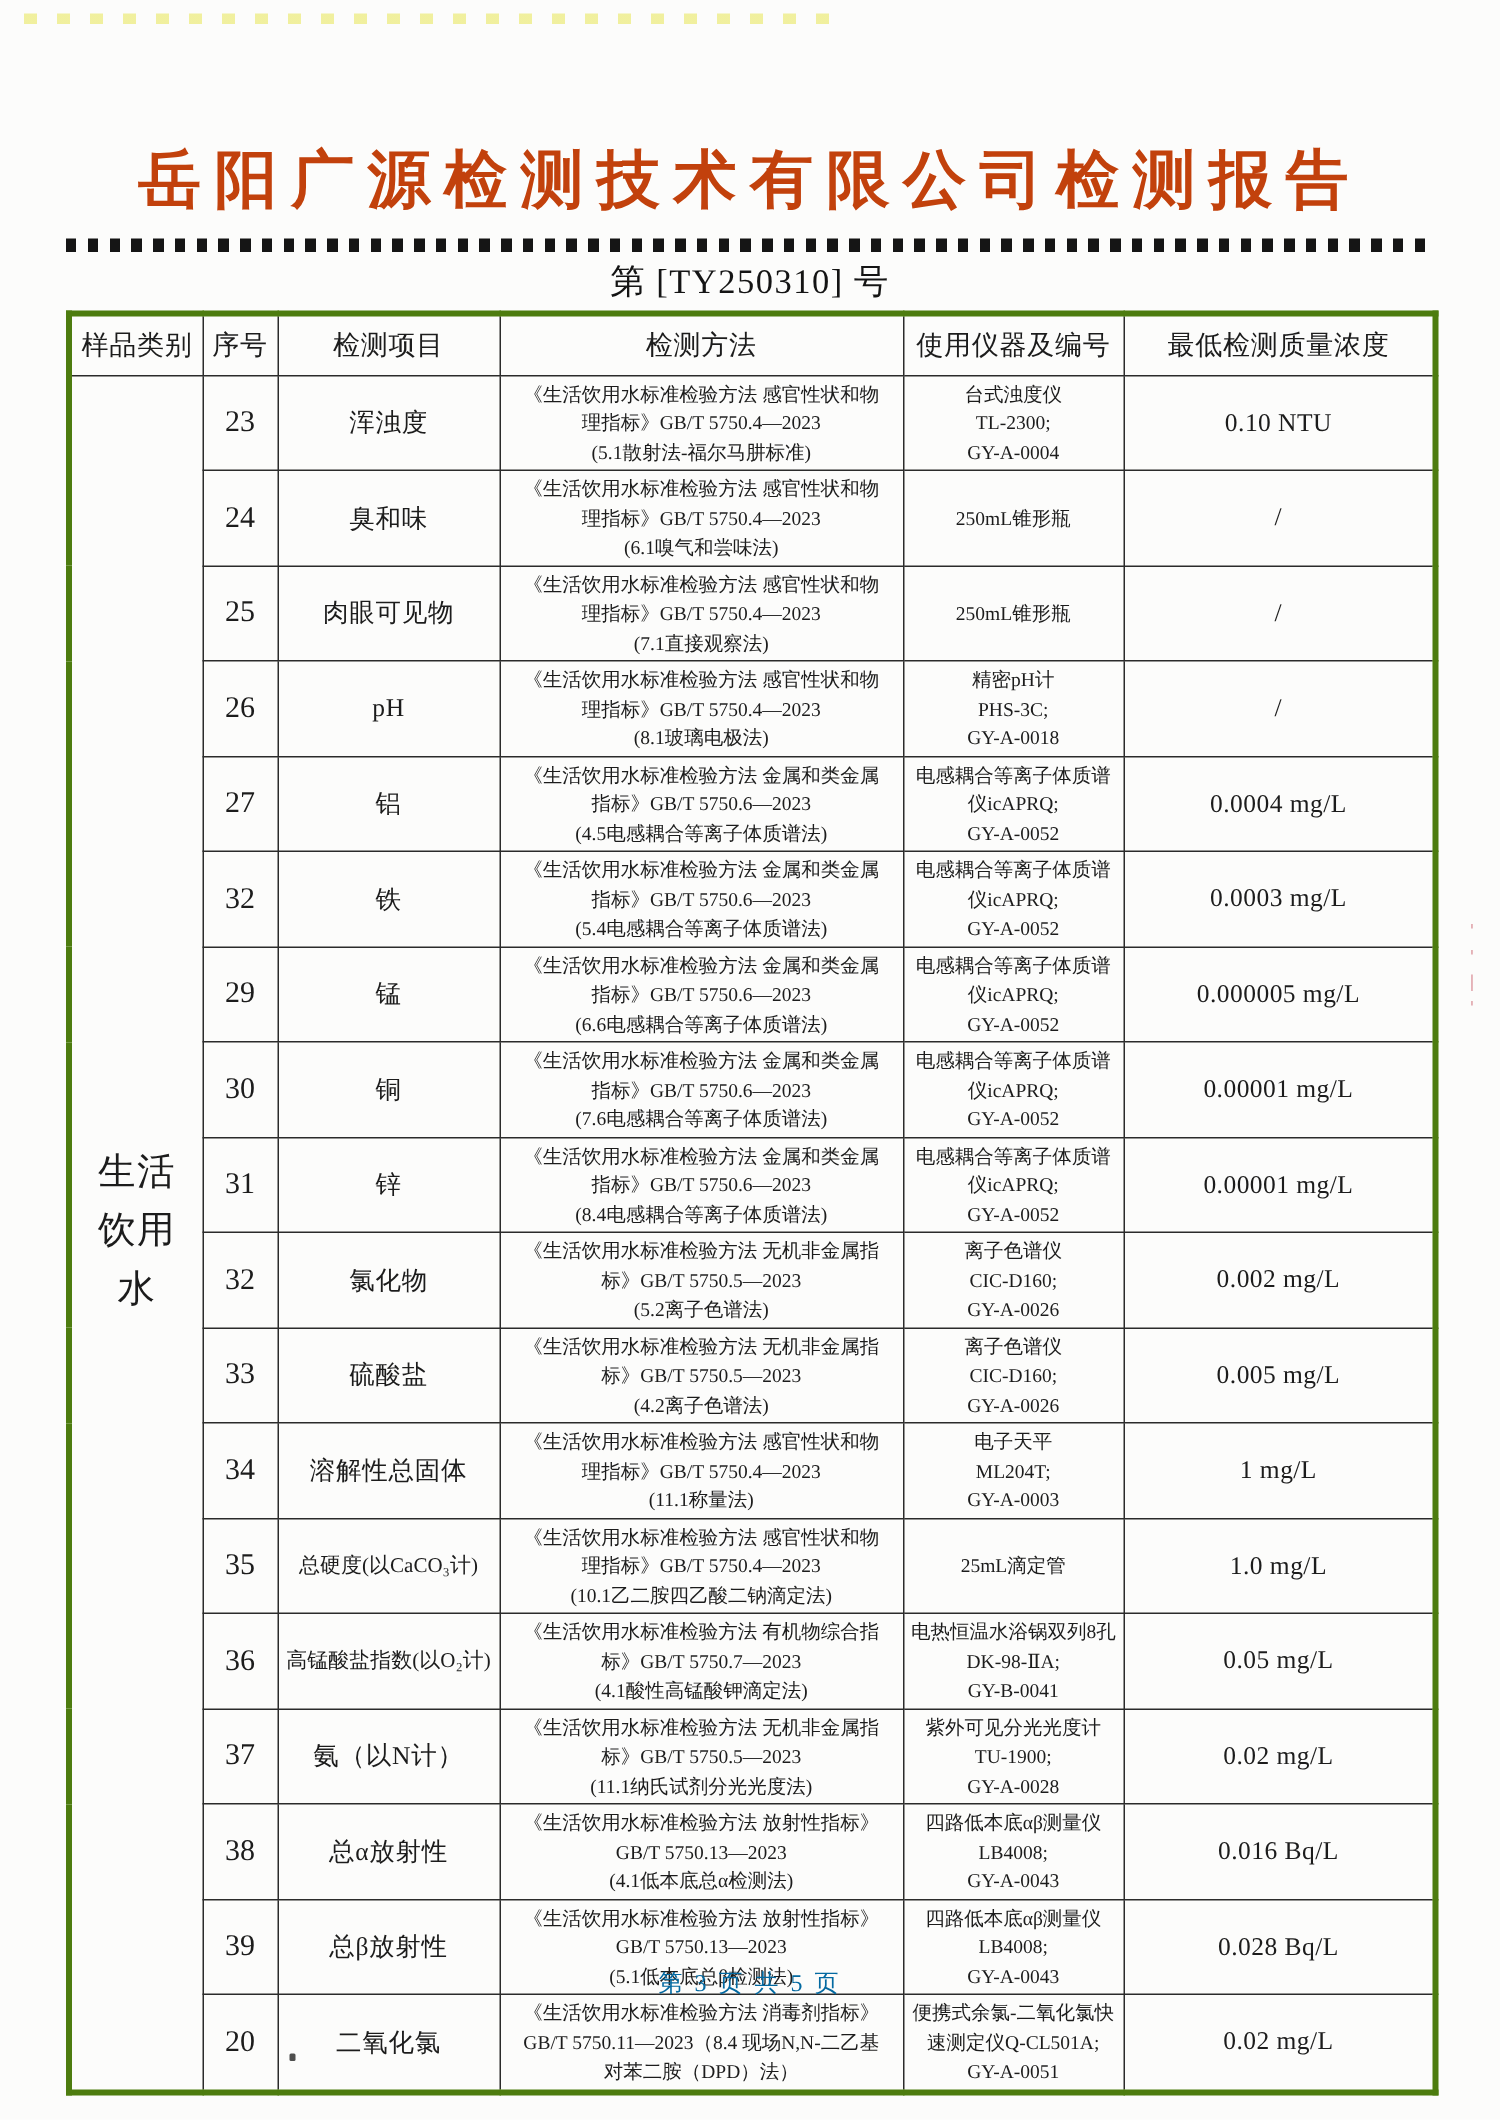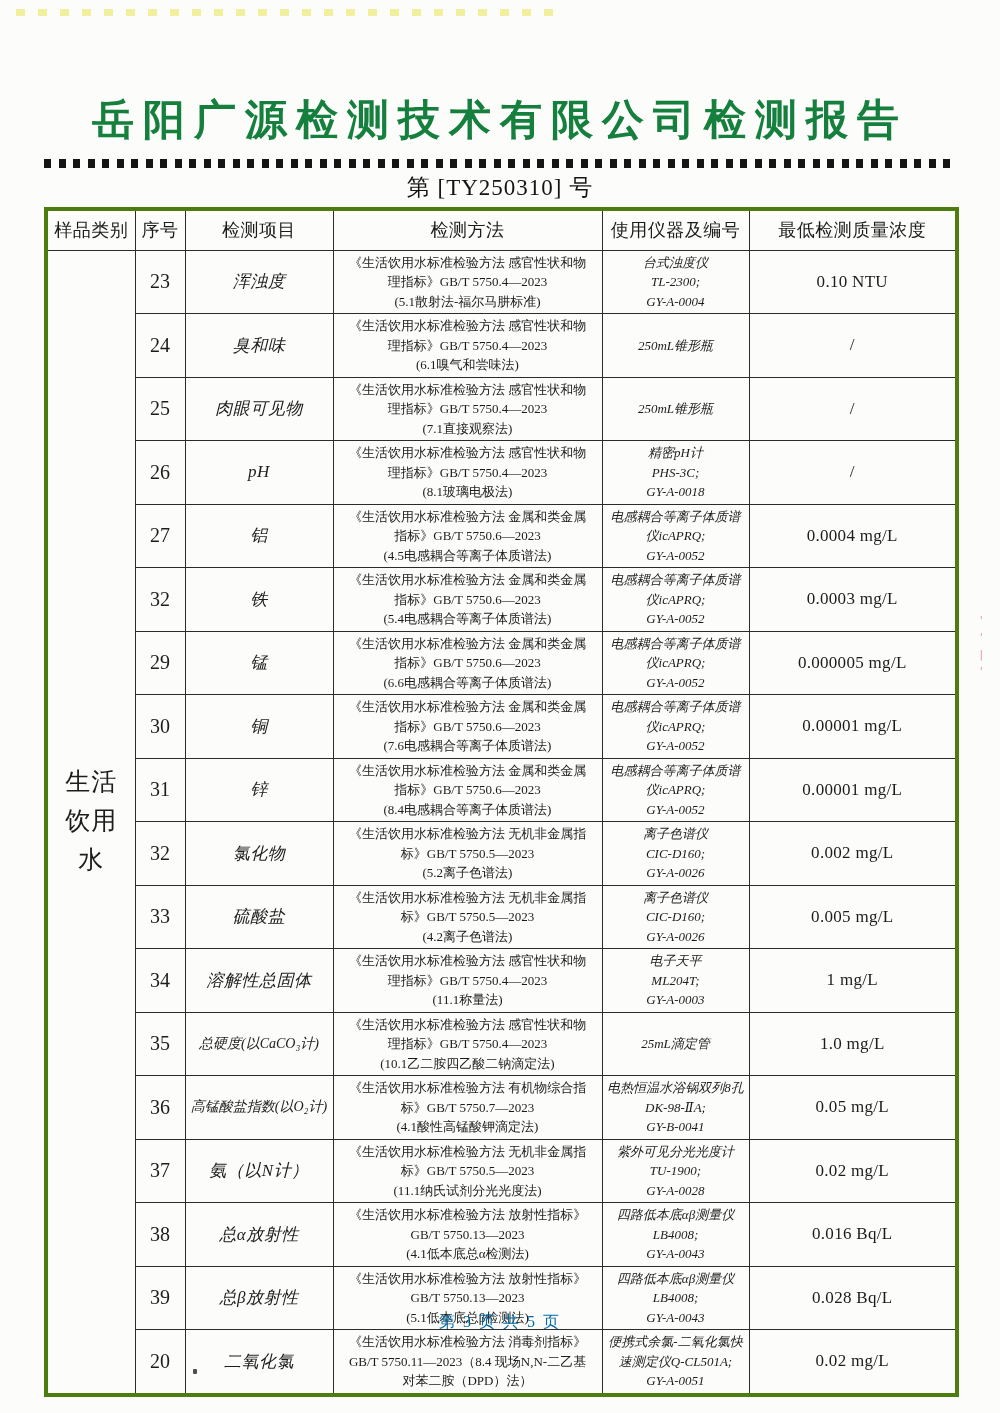--- a/index.html
+++ b/index.html
@@ -28,21 +28,21 @@
     font-family:"DejaVu Sans Mono",monospace;white-space:pre-line;
   }
   .artifact-dot{
     position:absolute;top:1369px;left:193px;width:4px;height:5px;
     background:#222;opacity:.8;border-radius:1px;
   }
   
   .doc-title{
     position:absolute;top:92px;left:0;width:100%;
     text-align:center;font-size:42px;font-weight:700;
-    letter-spacing:9px;color:#15803d;white-space:nowrap;
+    letter-spacing:9px;color:#c2410c;white-space:nowrap;
   }
   .dotted-rule{
     position:absolute;top:159px;left:44px;width:912px;height:9px;
     background:repeating-linear-gradient(90deg,#151515 0 7px,transparent 7px 14.5px);
   }
   .report-no{
     position:absolute;top:172px;left:0;width:100%;
     text-align:center;font-size:23px;color:#141414;letter-spacing:1px;
   }
   
@@ -57,24 +57,24 @@
     color:var(--ink);
     overflow:hidden;
   }
   table{border:4px solid #4d7c0f;}
   thead th{
     height:41px;font-size:18px;font-weight:500;letter-spacing:.5px;
   }
   tbody td{height:58px;}
   td.cat-cell{font-size:25px;line-height:1.55;padding:0 6px;letter-spacing:1px;}
   td.seq-cell{font-size:20px;}
-  td.item-cell{font-size:17px;white-space:nowrap;letter-spacing:.5px;font-style:italic;}
+  td.item-cell{font-size:17px;white-space:nowrap;letter-spacing:.5px;}
   td.item-cell.small{font-size:14px;letter-spacing:0;}
   td.method-cell{font-size:13px;line-height:1.5;white-space:pre-line;padding:2px 0;}
-  td.instr-cell{font-size:13px;line-height:1.5;white-space:pre-line;padding:2px 1px;font-style:italic;}
+  td.instr-cell{font-size:13px;line-height:1.5;white-space:pre-line;padding:2px 1px;}
   td.limit-cell{font-size:17px;letter-spacing:.3px;}
   
   .page-footer{
     position:absolute;top:1312px;left:0;width:100%;
     text-align:center;font-size:16px;letter-spacing:2px;color:#0369a1;
   }
 </style>
 </head>
 <body>
 

